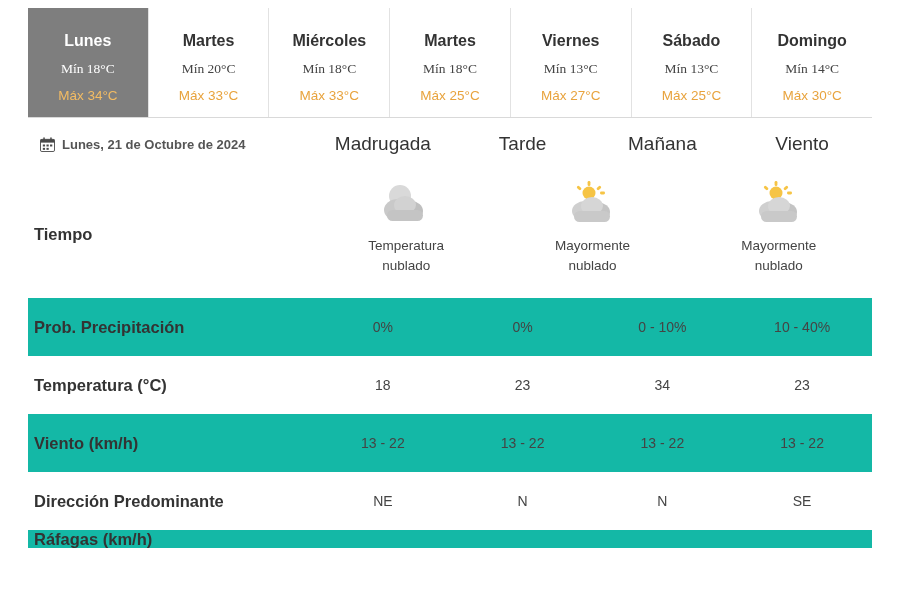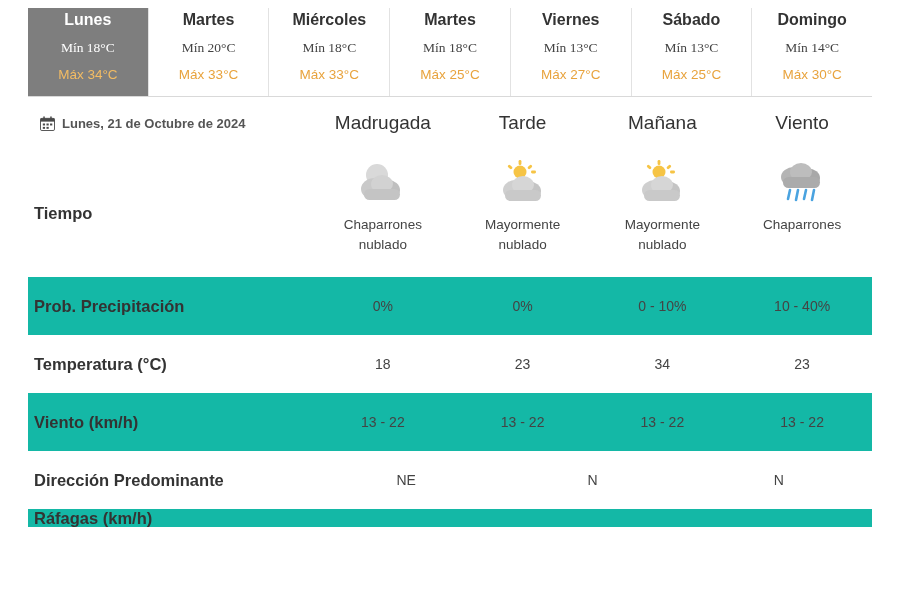--- a/index.html
+++ b/index.html
@@ -18,21 +18,21 @@
 
   
   .days {
     display: flex;
     margin: 8px 28px 0 28px;
     border-bottom: 1px solid #d9d9d9;
   }
   .day {
     flex: 1 1 0;
     text-align: center;
-    padding: 3px 2px 14px 2px;
+    padding: 24px 2px 14px 2px;
     border-right: 1px solid #e2e2e2;
     background: #fff;
   }
   .day:last-child { border-right: none; }
   .day.active {
     background: #7e7e7e;
   }
   .day-name {
     font-size: 16px;
     font-weight: bold;
@@ -210,21 +210,21 @@
       <div class="cell wx-cell">
         <div class="wx-icon">
           <svg width="56" height="46" viewBox="0 0 56 46">
             <circle cx="22" cy="16" r="11" fill="#d9d9d9"></circle>
             <ellipse cx="20" cy="30" rx="14" ry="11" fill="#c9c9c9"></ellipse>
             <ellipse cx="33" cy="31" rx="12" ry="10" fill="#bfbfbf"></ellipse>
             <ellipse cx="27" cy="25" rx="11" ry="9" fill="#d2d2d2"></ellipse>
             <rect x="9" y="30" width="36" height="11" rx="5.5" fill="#c4c4c4"></rect>
           </svg>
         </div>
-        <div class="wx-text">Chaparrones nublado</div>
+        <div class="wx-text">Temperatura nublado</div>
       </div>
 
       <div class="cell wx-cell">
         <div class="wx-icon">
           <svg width="56" height="46" viewBox="0 0 56 46">
             <g fill="#f6c445">
               <circle cx="25" cy="13" r="6.5"></circle>
               <rect x="23.6" y="1" width="2.8" height="5" rx="1.3"></rect>
               <rect x="33.5" y="5.5" width="2.8" height="5" rx="1.3" transform="rotate(45 34.9 8)"></rect>
               <rect x="13.7" y="5.5" width="2.8" height="5" rx="1.3" transform="rotate(-45 15.1 8)"></rect>
@@ -251,37 +251,20 @@
             </g>
             <ellipse cx="21" cy="31" rx="13" ry="10" fill="#cfcfcf"></ellipse>
             <ellipse cx="34" cy="32" rx="12" ry="9.5" fill="#c4c4c4"></ellipse>
             <ellipse cx="28" cy="26" rx="11" ry="9" fill="#d6d6d6"></ellipse>
             <rect x="10" y="31" width="36" height="11" rx="5.5" fill="#c9c9c9"></rect>
           </svg>
         </div>
         <div class="wx-text">Mayormente nublado</div>
       </div>
 
-      <div class="cell wx-cell">
-        <div class="wx-icon">
-          <svg width="56" height="46" viewBox="0 0 56 46">
-            <ellipse cx="20" cy="18" rx="13" ry="10" fill="#b4b4b4"></ellipse>
-            <ellipse cx="34" cy="19" rx="12" ry="9.5" fill="#a8a8a8"></ellipse>
-            <ellipse cx="27" cy="13" rx="11" ry="9" fill="#bdbdbd"></ellipse>
-            <rect x="9" y="18" width="37" height="11" rx="5.5" fill="#ababab"></rect>
-            <g stroke="#4aa3e0" stroke-width="2.6" stroke-linecap="round">
-              <line x1="16" y1="31" x2="14" y2="40"></line>
-              <line x1="24" y1="31" x2="22" y2="41"></line>
-              <line x1="32" y1="31" x2="30" y2="40"></line>
-              <line x1="40" y1="31" x2="38" y2="41"></line>
-            </g>
-          </svg>
-        </div>
-        <div class="wx-text">Chaparrones</div>
-      </div>
     </div>
 
     <div class="row row-data shaded">
       <div class="cell-label">Prob. Precipitación</div>
       <div class="cell">0%</div>
       <div class="cell">0%</div>
       <div class="cell">0 - 10%</div>
       <div class="cell">10 - 40%</div>
     </div>
 
@@ -299,20 +282,21 @@
       <div class="cell">13 - 22</div>
       <div class="cell">13 - 22</div>
       <div class="cell">13 - 22</div>
     </div>
 
     <div class="row row-data">
       <div class="cell-label">Dirección Predominante</div>
       <div class="cell">NE</div>
       <div class="cell">N</div>
       <div class="cell">N</div>
+      <div class="cell">SE</div>
     </div>
 
     <div class="row row-cut shaded">
       <div class="cell-label">Ráfagas (km/h)</div>
       <div class="cell"></div>
       <div class="cell"></div>
       <div class="cell"></div>
       <div class="cell"></div>
     </div>
 

